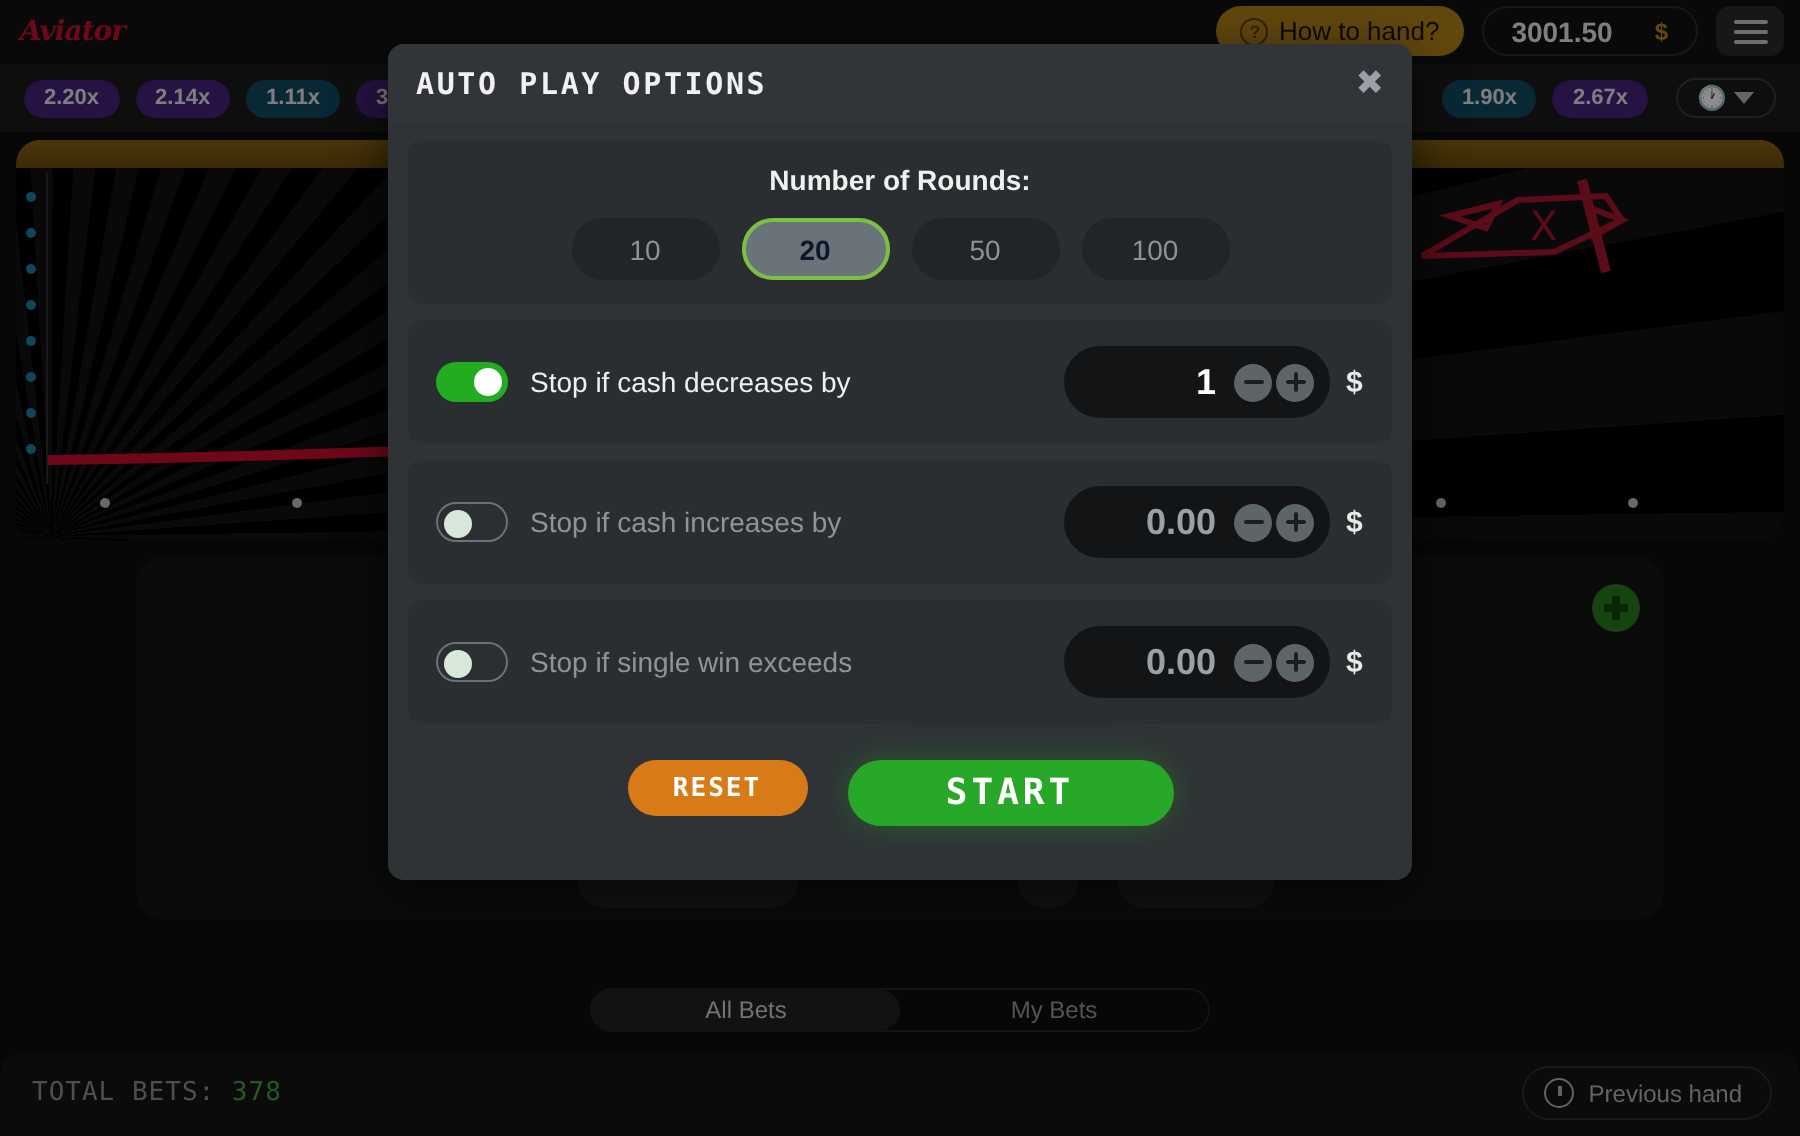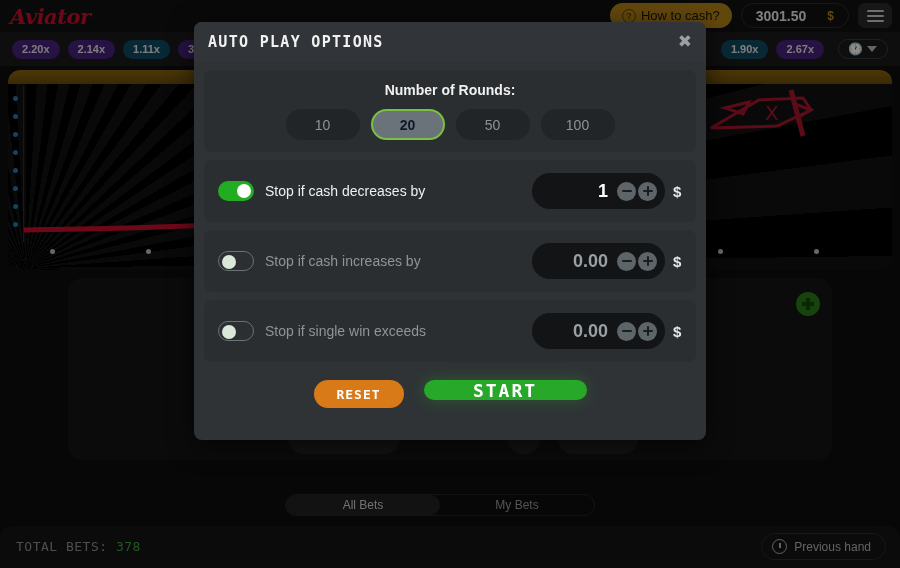--- a/index.html
+++ b/index.html
@@ -11,21 +11,21 @@
   }
   .app { position: relative; width: 900px; height: 568px; background: #0d0d0d; }
 
   
   .header {
     position: absolute; top: 0; left: 0; width: 900px; height: 32px;
     background: #121212; display: flex; align-items: center;
   }
   .logo {
     margin-left: 10px;
-    color: #c8102e; font-size: 21px; font-weight: bold;
+    color: #c8102e; font-size: 14px; font-weight: bold;
     font-style: italic; font-family: "DejaVu Serif", serif;
     letter-spacing: -0.5px;
   }
   .header-right {
     position: absolute; right: 8px; top: 3px;
     display: flex; align-items: center; gap: 9px;
   }
   .how-to-play {
     display: flex; align-items: center; gap: 5px;
     background: #b58318; color: #1a1406;
@@ -106,21 +106,21 @@
   }
   .plus-btn:before { content:""; position:absolute; width:12px;height:3.5px;background:#0e4a06;border-radius:1px; }
   .plus-btn:after  { content:""; position:absolute; width:3.5px;height:12px;background:#0e4a06;border-radius:1px; }
   .ghost-btn {
     position:absolute; bottom: 6px; height: 30px; border-radius: 15px;
     background: #232323;
   }
 
   
   .tabs {
-    position: absolute; top: 494px; left: 285px; width: 310px; height: 22px;
+    position: absolute; top: 494px; left: 295px; width: 310px; height: 22px;
     border-radius: 11px; border: 1px solid #242424; display: flex;
   }
   .tab {
     flex: 1; display: flex; align-items: center; justify-content: center;
     font-size: 12px; color: #9a9a9a; border-radius: 11px; cursor: pointer;
   }
   .tab.active { background: #222; color: #cfcfcf; }
 
   
   .footer {
@@ -221,38 +221,38 @@
   .dollar { color: #e8e8e8; font-size: 15px; font-weight: bold; width: 9px; }
 
   .actions { display: flex; justify-content: center; gap: 20px; margin-top: 18px; }
   .btn-reset {
     width: 90px; height: 28px; border-radius: 14px; background: #d77a17;
     color: #fff; font-family: "DejaVu Sans Mono", monospace; font-size: 13px;
     font-weight: bold; letter-spacing: 1px; display: flex; align-items: center;
     justify-content: center; cursor: pointer;
   }
   .btn-start {
-    width: 163px; height: 20px; border-radius: 17px; background: #28a828;
+    width: 163px; height: 33px; border-radius: 17px; background: #28a828;
     color: #fff; font-family: "DejaVu Sans Mono", monospace; font-size: 18px;
     font-weight: bold; letter-spacing: 2px; display: flex; align-items: center;
     justify-content: center; cursor: pointer;
     box-shadow: 0 0 16px rgba(40,168,40,0.35);
   }
 </style>
 </head>
 <body>
 
 <div class="app">
 
   <div class="header">
     <div class="logo">Aviator</div>
     <div class="header-right">
       <div class="how-to-play">
         <div class="q-icon">?</div>
-        <span>How to cash?</span>
+        <span>How to hand?</span>
       </div>
       <div class="balance">
         <span>3001.50</span>
         <span class="cur">$</span>
       </div>
       <div class="burger">
         <span></span>
           <span></span>
           <span></span>
       </div>

